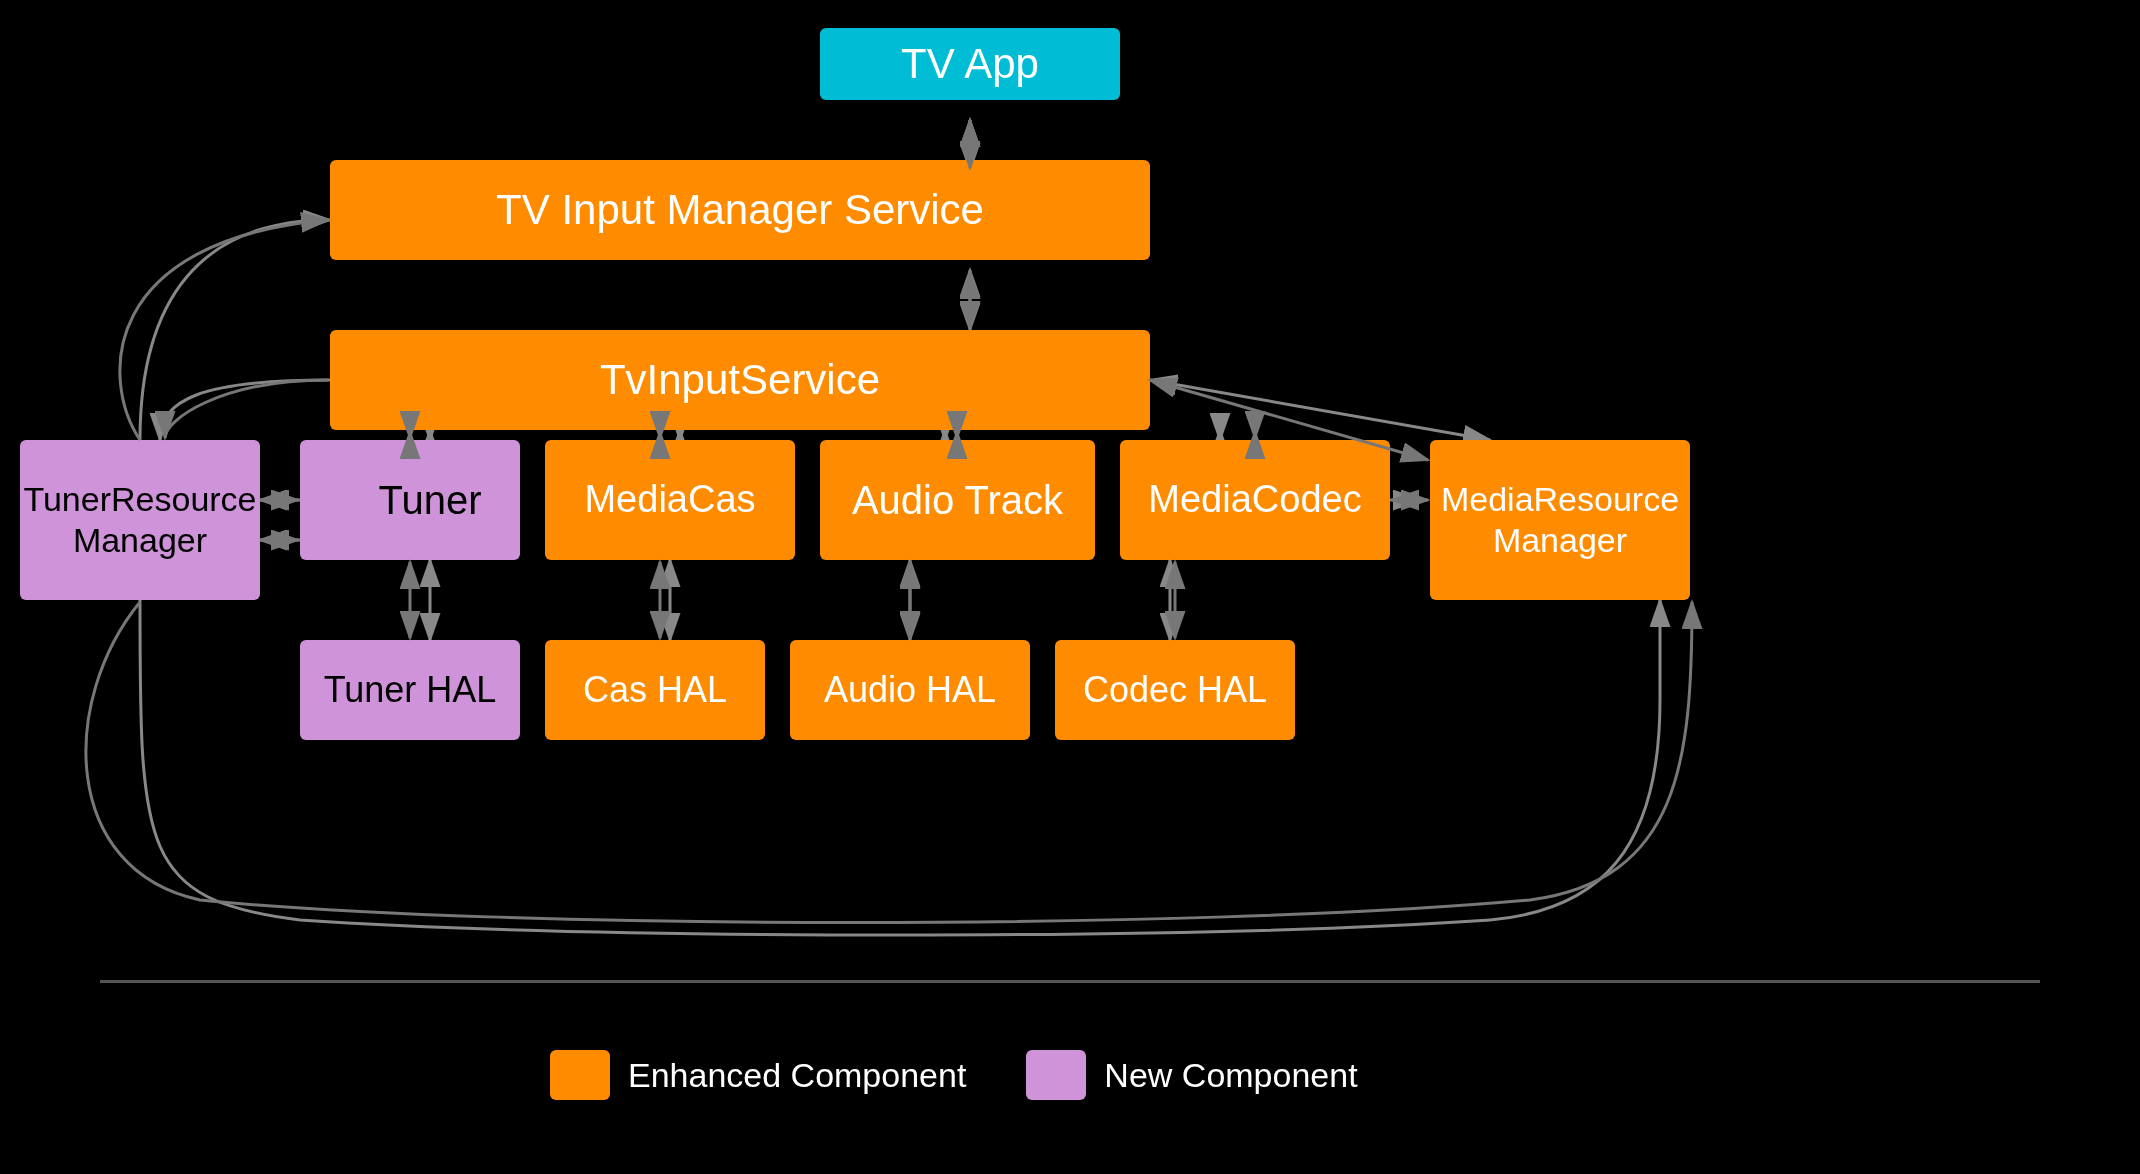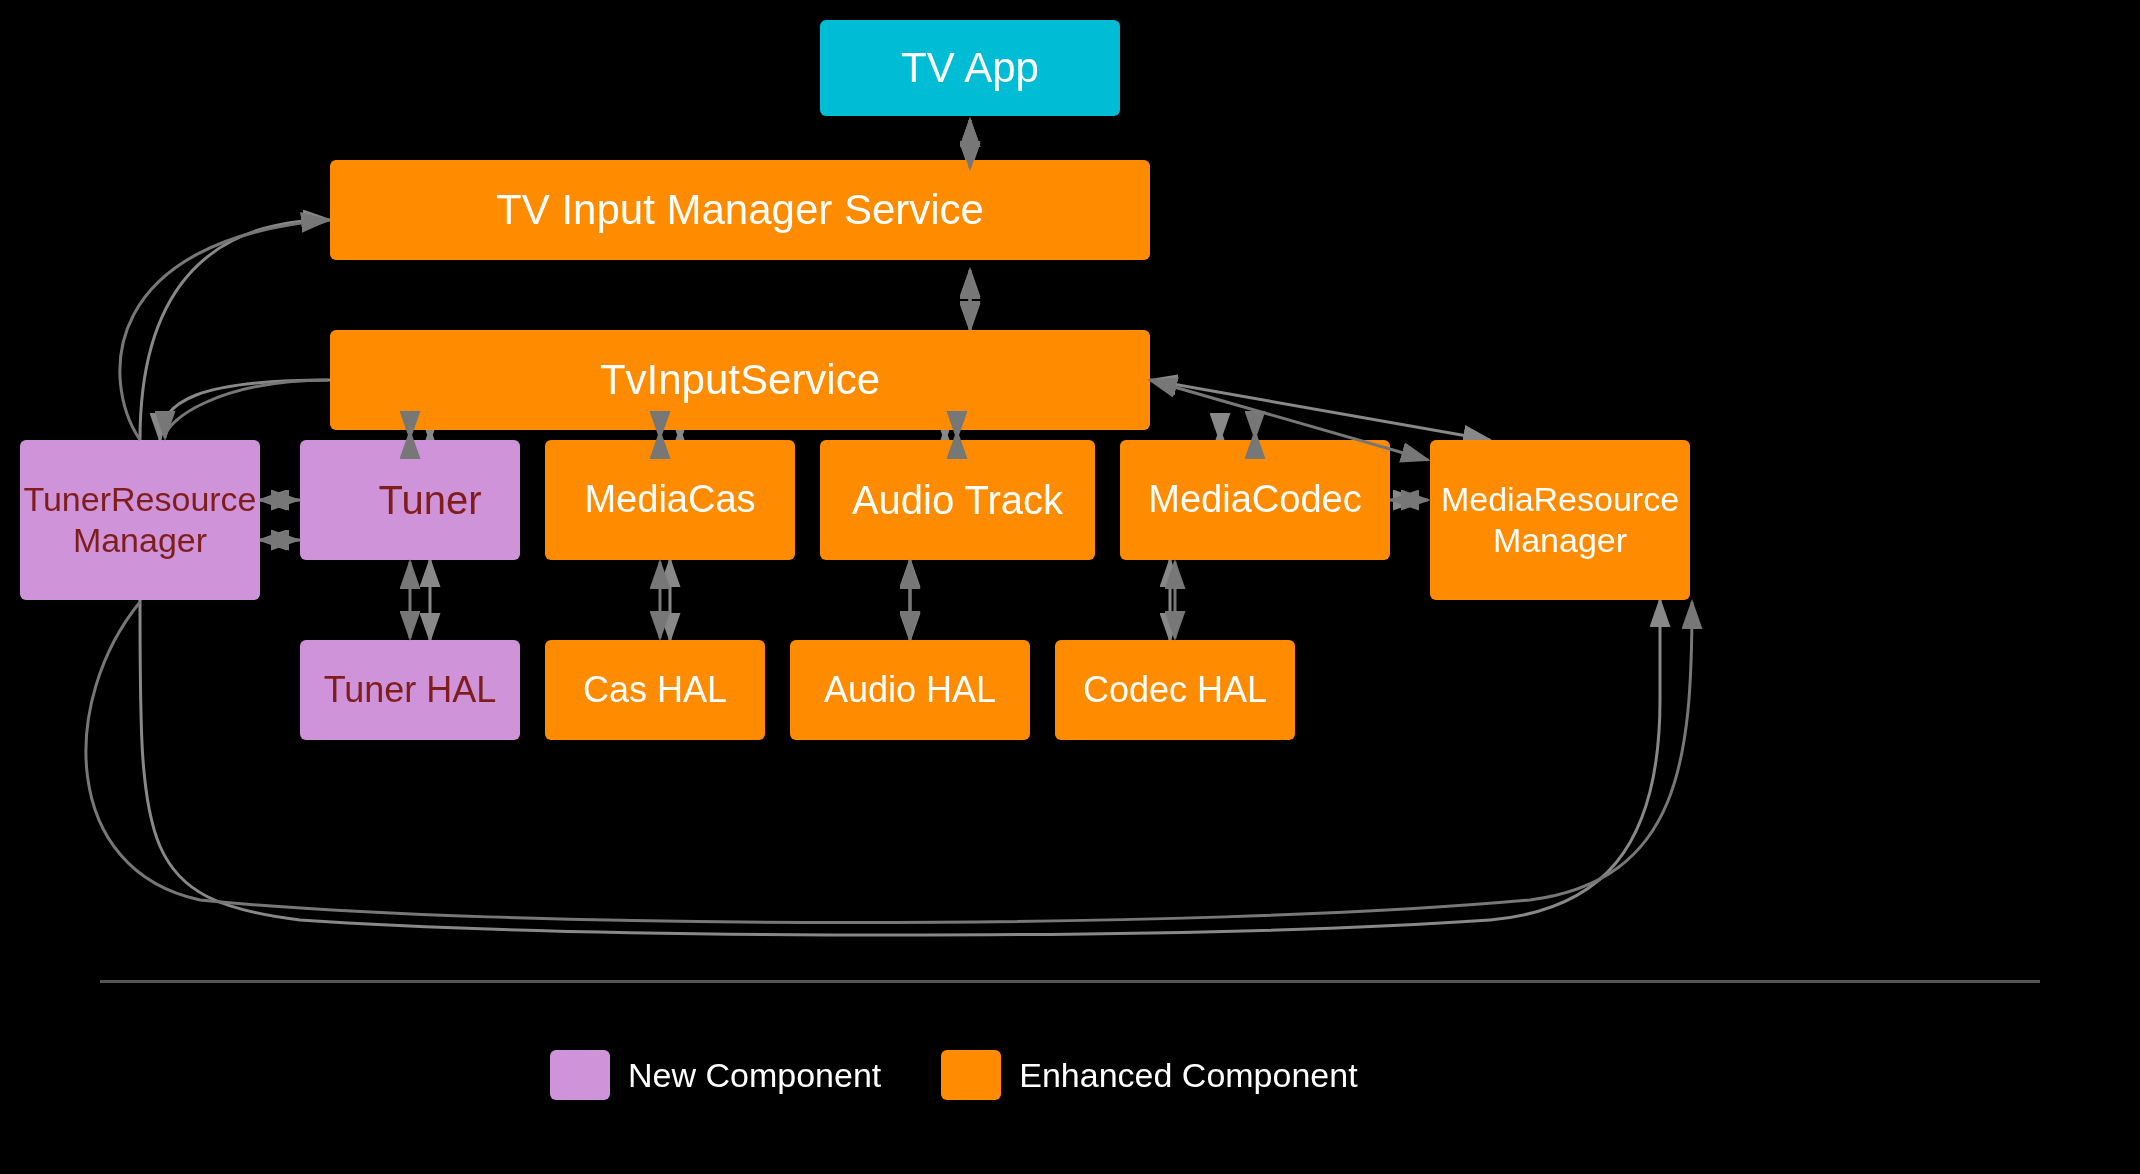--- a/index.html
+++ b/index.html
@@ -24,21 +24,21 @@
       align-items: center;
       justify-content: center;
       text-align: center;
       font-size: 36px;
       font-weight: 500;
       color: #fff;
       line-height: 1.2;
     }
     .orange { background: #FF8C00; }
     .cyan { background: #00BCD4; }
-    .purple { background: #CE93D8; color: #7f1d1d; align-items: center; }
+    .purple { background: #CE93D8; color: #000000; align-items: center; }
 
     
     .divider {
       position: absolute;
       background: #555;
       height: 3px;
     }
     .legend-box {
       width: 60px;
       height: 50px;
@@ -106,21 +106,21 @@
     <line class="arr" x1="1420" y1="500" x2="1340" y2="500"></line>
 
     <path class="arr-one" d="M 140 600 C 140 850, 140 900, 300 920 C 600 940, 1200 940, 1490 920 C 1600 910, 1660 850, 1660 700 L 1660 600"></path>
 
     <path class="arr-one" d="M 330 380 C 200 380, 160 400, 160 440"></path>
 
     <path class="arr-one" d="M 140 440 C 140 300, 200 220, 330 220"></path>
 
   </svg>
 
-  <div class="box cyan" style="left:820px; top:20px; width:300px; height:96px; font-size:42px;">
+  <div class="box cyan" style="left:820px; top:28px; width:300px; height:72px; font-size:42px;">
     <span>TV App</span>
   </div>
 
   <div class="box orange" style="left:330px; top:160px; width:820px; height:100px; font-size:42px;">
     <span>TV Input Manager Service</span>
   </div>
 
   <div class="box orange" style="left:330px; top:330px; width:820px; height:100px; font-size:42px;">
     <span>TvInputService</span>
   </div>
@@ -165,27 +165,27 @@
 
   <div class="box orange" style="left:1055px; top:640px; width:240px; height:100px; font-size:36px;">
     <span>Codec HAL</span>
   </div>
 
   <div class="divider" style="left:100px; top:980px; width:1940px;"></div>
 
   <div style="position:absolute; top:1050px; left:550px; display:flex; align-items:center; gap:60px;">
 
     <div style="display:flex; align-items:center; gap:18px;">
+      <div class="legend-box orange"></div>
+      <span class="legend-label">Enhanced Component</span>
+    </div>
+
+    <div style="display:flex; align-items:center; gap:18px;">
       <div class="legend-box purple"></div>
       <span class="legend-label">New Component</span>
-    </div>
-
-    <div style="display:flex; align-items:center; gap:18px;">
-      <div class="legend-box orange"></div>
-      <span class="legend-label">Enhanced Component</span>
     </div>
   </div>
 
   <svg style="position:absolute;top:0;left:0;width:2140px;height:1174px;pointer-events:none;">
     <defs>
       <marker id="ah2" markerWidth="10" markerHeight="7" refX="9" refY="3.5" orient="auto">
         <polygon points="0 0, 10 3.5, 0 7" fill="#777"></polygon>
       </marker>
       <marker id="ah2r" markerWidth="10" markerHeight="7" refX="1" refY="3.5" orient="auto">
         <polygon points="10 0, 0 3.5, 10 7" fill="#777"></polygon>

